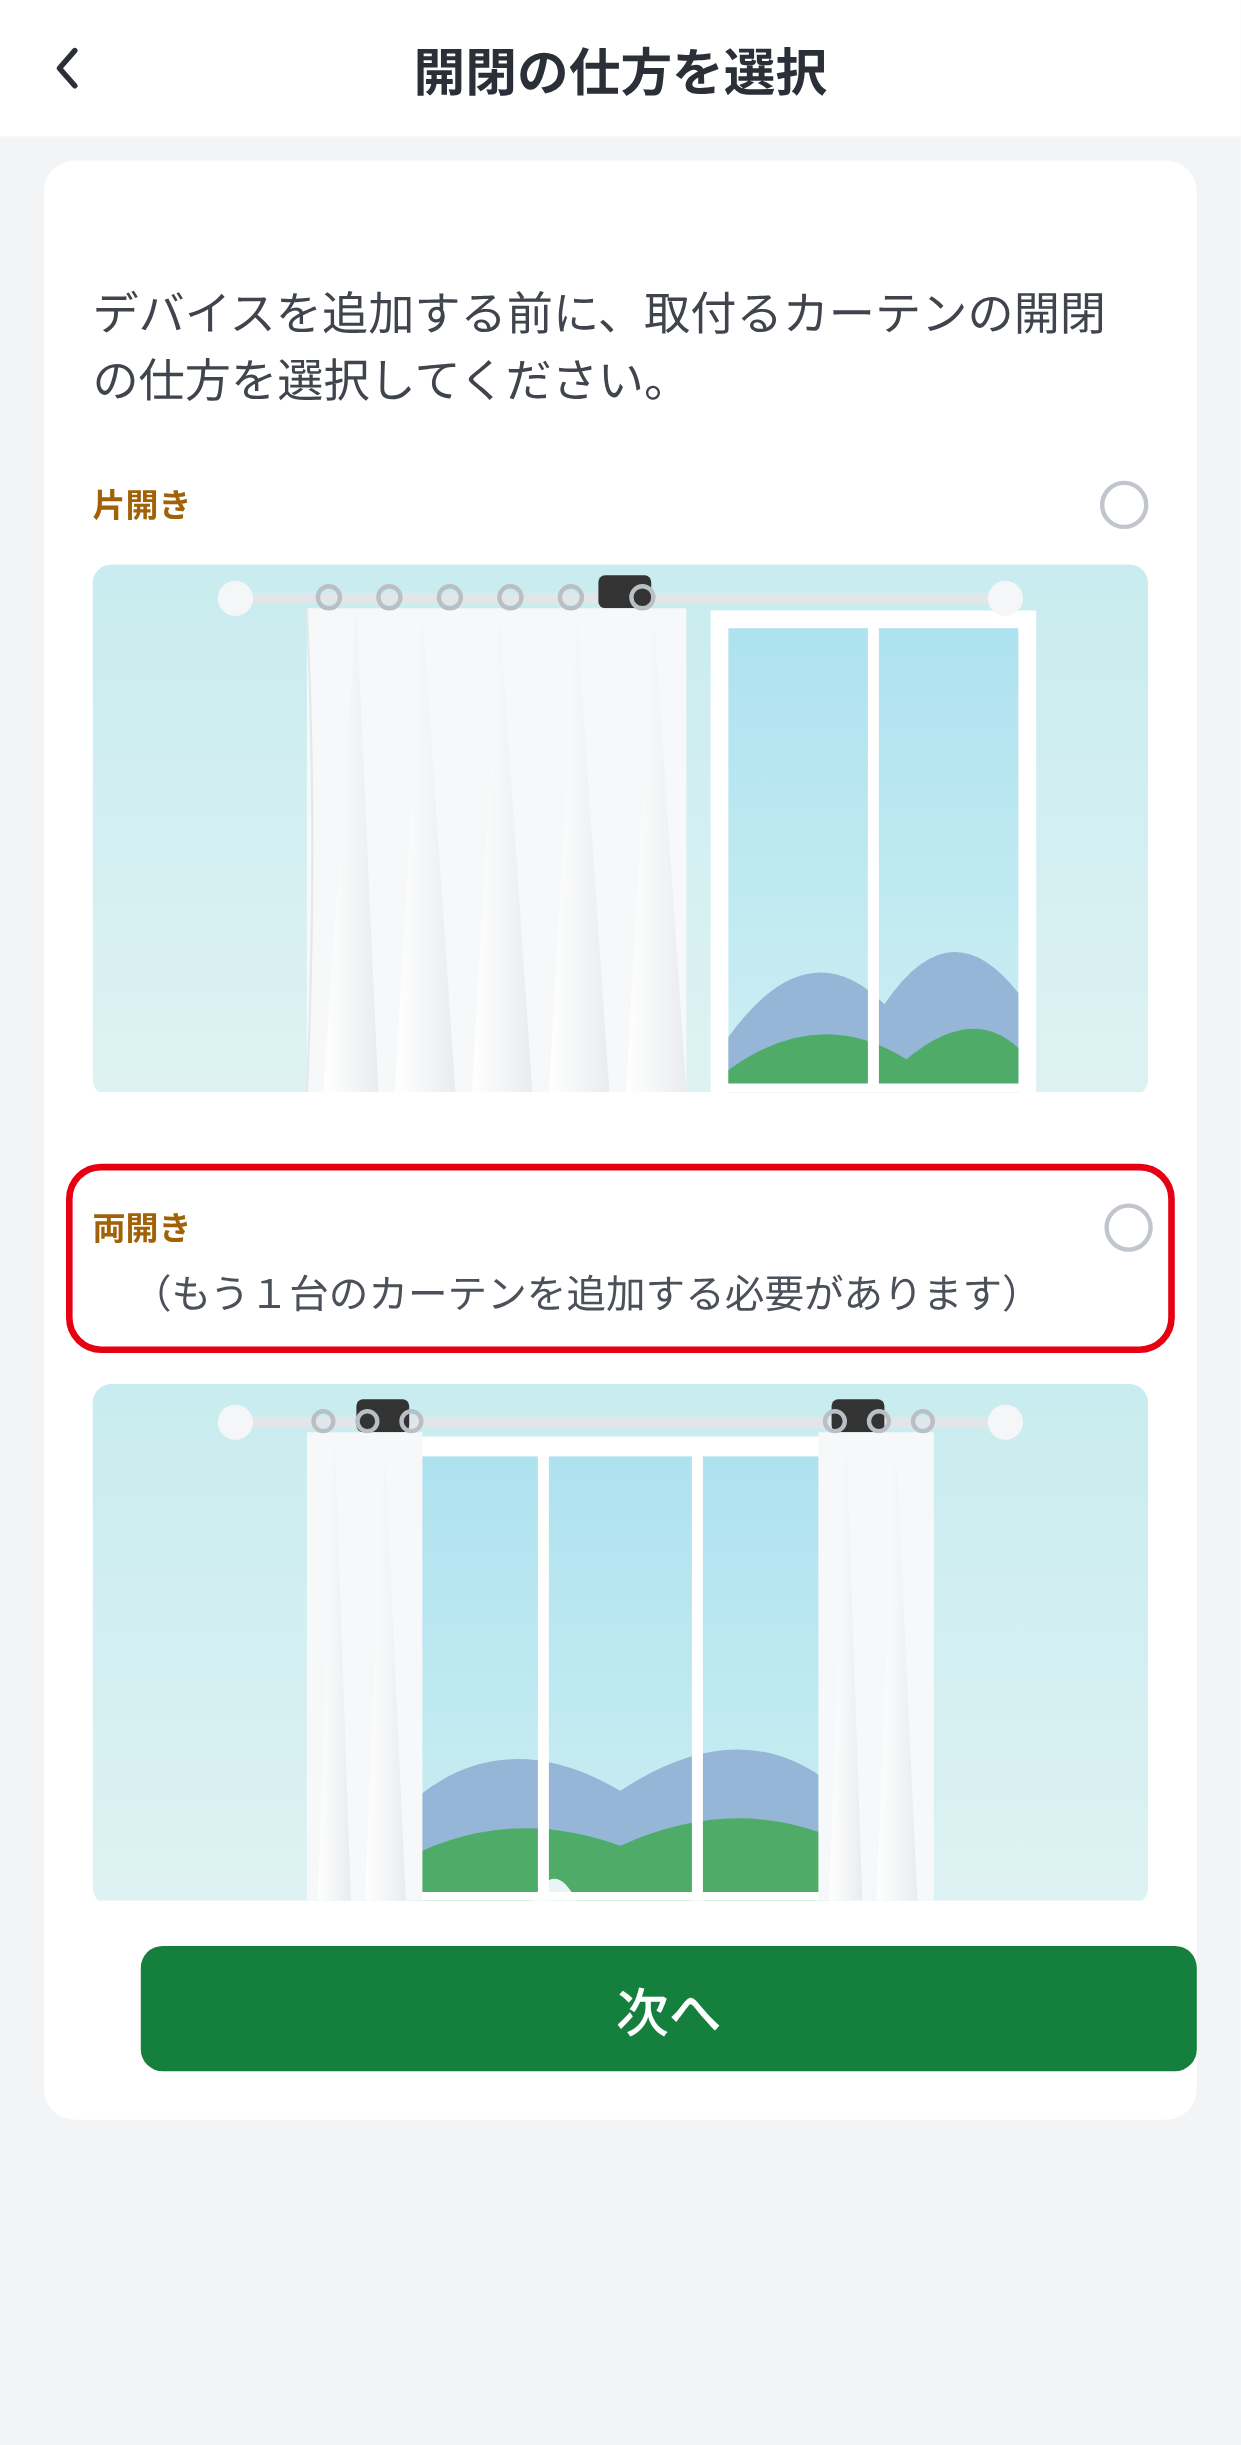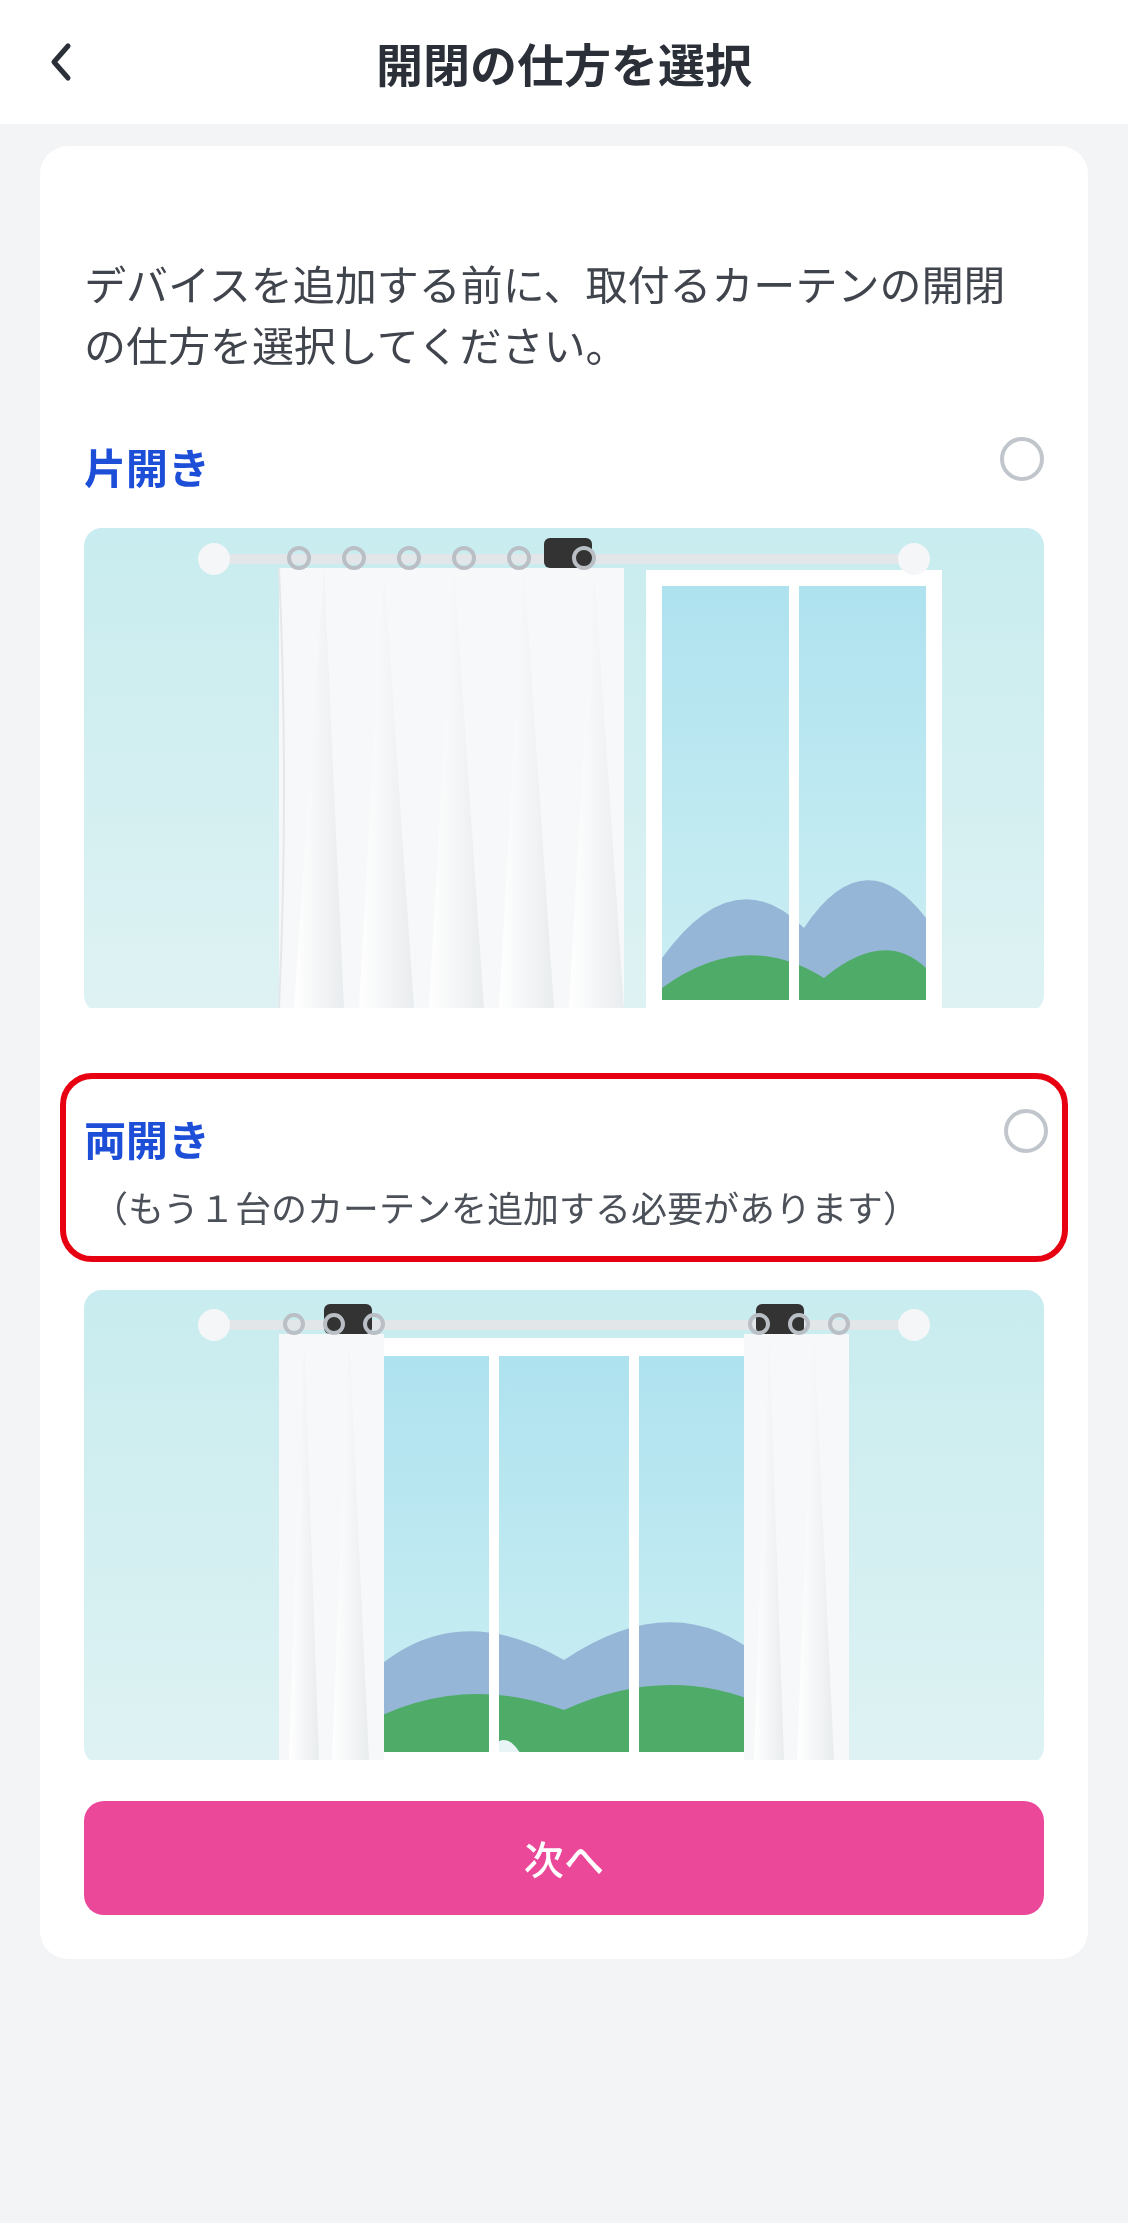--- a/index.html
+++ b/index.html
@@ -40,27 +40,28 @@
   }
   .instruction {
     font-size: 42px;
     line-height: 1.45;
     color: #40444c;
     margin-bottom: 60px;
     margin-top: 32px;
   }
   .option { margin-bottom: 40px; }
   .option-head { display: flex; align-items: flex-start; justify-content: space-between; }
-  .option-title { font-size: 42px; font-weight: 700; color: #1d4ed8; }
+  .option-title { font-size: 30px; font-weight: 700; color: #a16207; }
   .option-sub {
     font-size: 36px;
     color: #4b5059;
     margin-top: 12px;
     padding-left: 8px;
     white-space: nowrap;
+    margin-left: 28px;
   }
   .radio {
     width: 44px; height: 44px;
     border-radius: 50%;
     border: 4px solid #c1c5cc;
     flex: 0 0 44px;
     margin-top: 2px;
   }
   .illustration {
     margin-top: 32px;
@@ -73,29 +74,30 @@
     border-radius: 32px;
     padding: 28px 14px 24px 18px;
     margin-top: 60px;
     margin-left: -24px;
     margin-right: -24px;
   }
   .next-btn {
     width: 100%;
     height: 114px;
     border-radius: 20px;
-    background: #ec4899;
+    background: #15803d;
     color: #ffffff;
     display: flex;
     align-items: center;
     justify-content: center;
-    font-size: 40px;
+    font-size: 48px;
     font-weight: 500;
     margin-top: 36px;
     cursor: pointer;
+    margin-left: 44px;
   }
 </style>
 </head>
 <body>
 
 <div class="header">
   <div class="back-btn">
     <svg viewBox="0 0 24 40">
       <polyline points="20,4 6,20 20,36" fill="none" stroke="#2b2f38" stroke-width="5" stroke-linecap="round" stroke-linejoin="round"></polyline>
     </svg>

